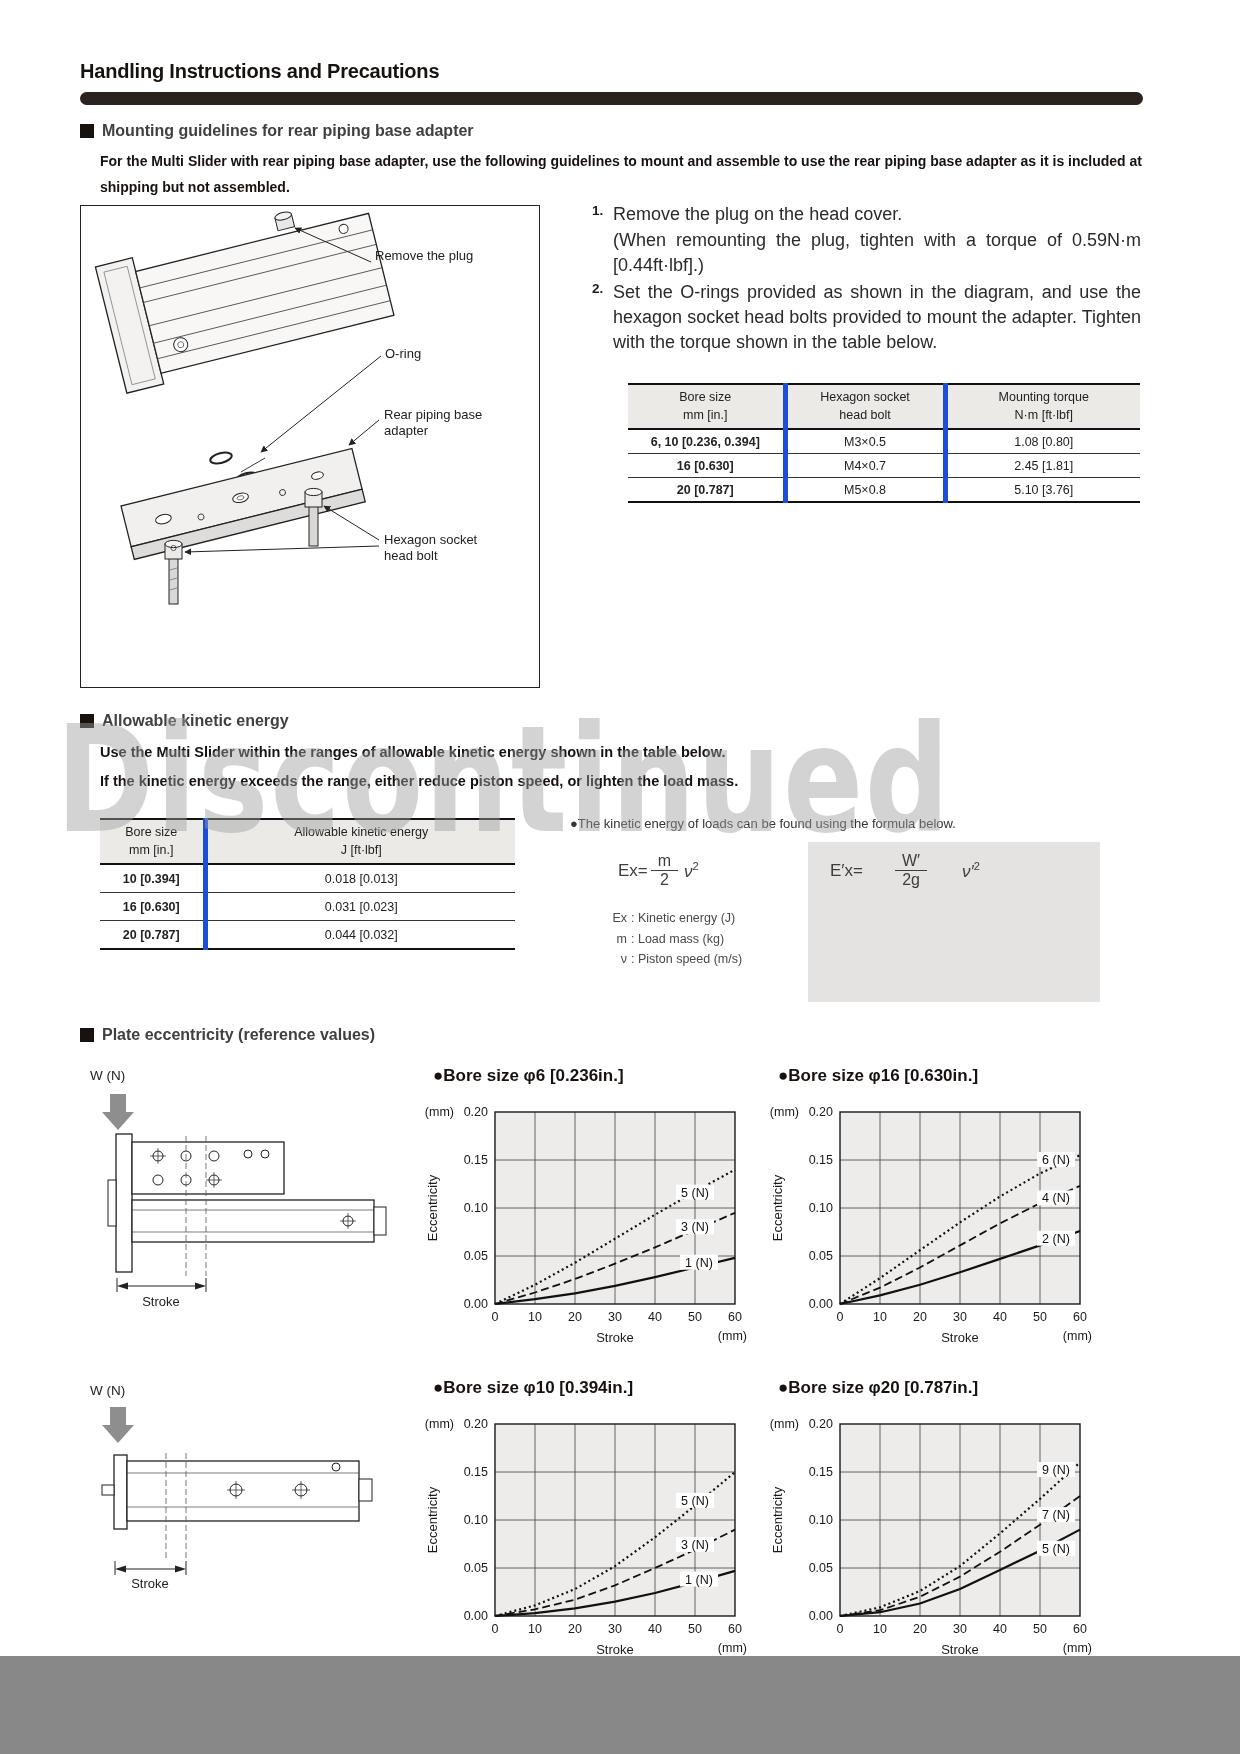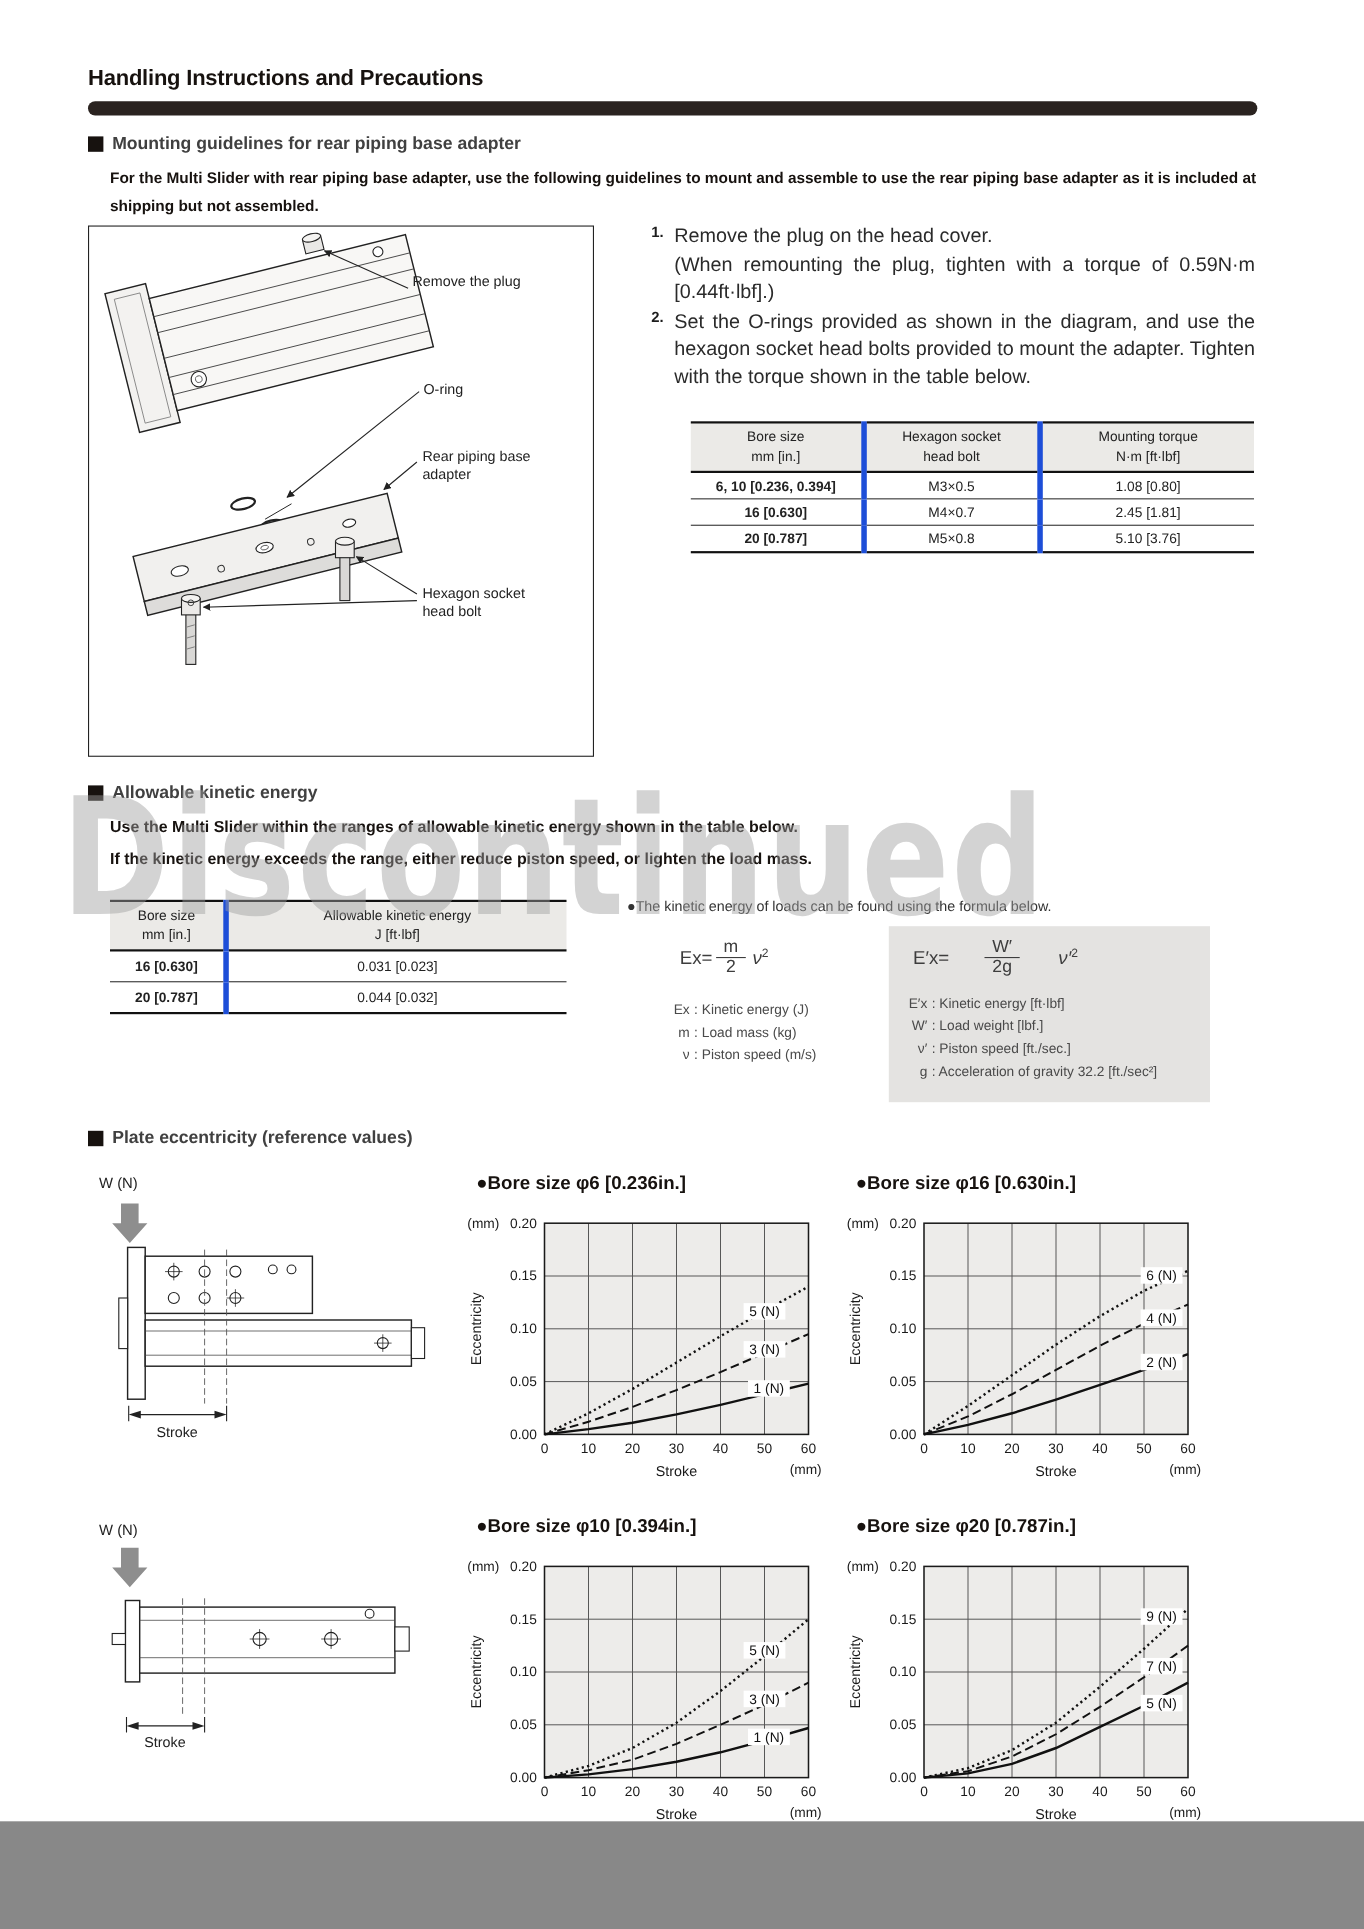--- a/index.html
+++ b/index.html
@@ -180,20 +180,24 @@
           <col style="width:310px">
         </colgroup>
       <thead>
           <tr>
             <th>Bore size<br>mm [in.]</th>
             <th>Allowable kinetic energy<br>J [ft·lbf]</th>
           </tr>
         </thead>
       <tbody>
           <tr>
+            <td class="c0">10 [0.394]</td>
+            <td>0.018 [0.013]</td>
+          </tr>
+          <tr>
             <td class="c0">16 [0.630]</td>
             <td>0.031 [0.023]</td>
           </tr>
           <tr>
             <td class="c0">20 [0.787]</td>
             <td>0.044 [0.032]</td>
           </tr>
         </tbody>
     </table>
   </div>
@@ -216,26 +220,20 @@
 
   <div class="abs gray-box" style="left:808px;top:842px;width:292px;height:160px;">
     <div class="formula" style="margin:10px 0 0 22px;gap:32px;">
       <span>E′x=</span>
         <span class="frac">
           <span class="fnum">W′</span>
           <span class="fden">2g</span>
         </span>
         <span class="fvar"><span>ν′</span><sup>2</sup></span>
     </div>
-    <div class="legend" style="margin:12px 0 0 8px;">
-        <div class="lrow"><span class="lsym">E′x</span>: Kinetic energy [ft·lbf]</div>
-        <div class="lrow"><span class="lsym">W′</span>: Load weight [lbf.]</div>
-        <div class="lrow"><span class="lsym">ν′</span>: Piston speed [ft./sec.]</div>
-        <div class="lrow"><span class="lsym">g</span>: Acceleration of gravity 32.2 [ft./sec²]</div>
-      </div>
   </div>
 
   <div class="abs wmark" style="left:56px;top:694px;">Discontinued</div>
 
   <div class="abs sec-head" style="left:80px;top:1026px;">
     <span class="sec-square"></span>
     <span>Plate eccentricity (reference values)</span>
   </div>
 
   <div class="abs wn" style="left:90px;top:1068px;">W (N)</div>

